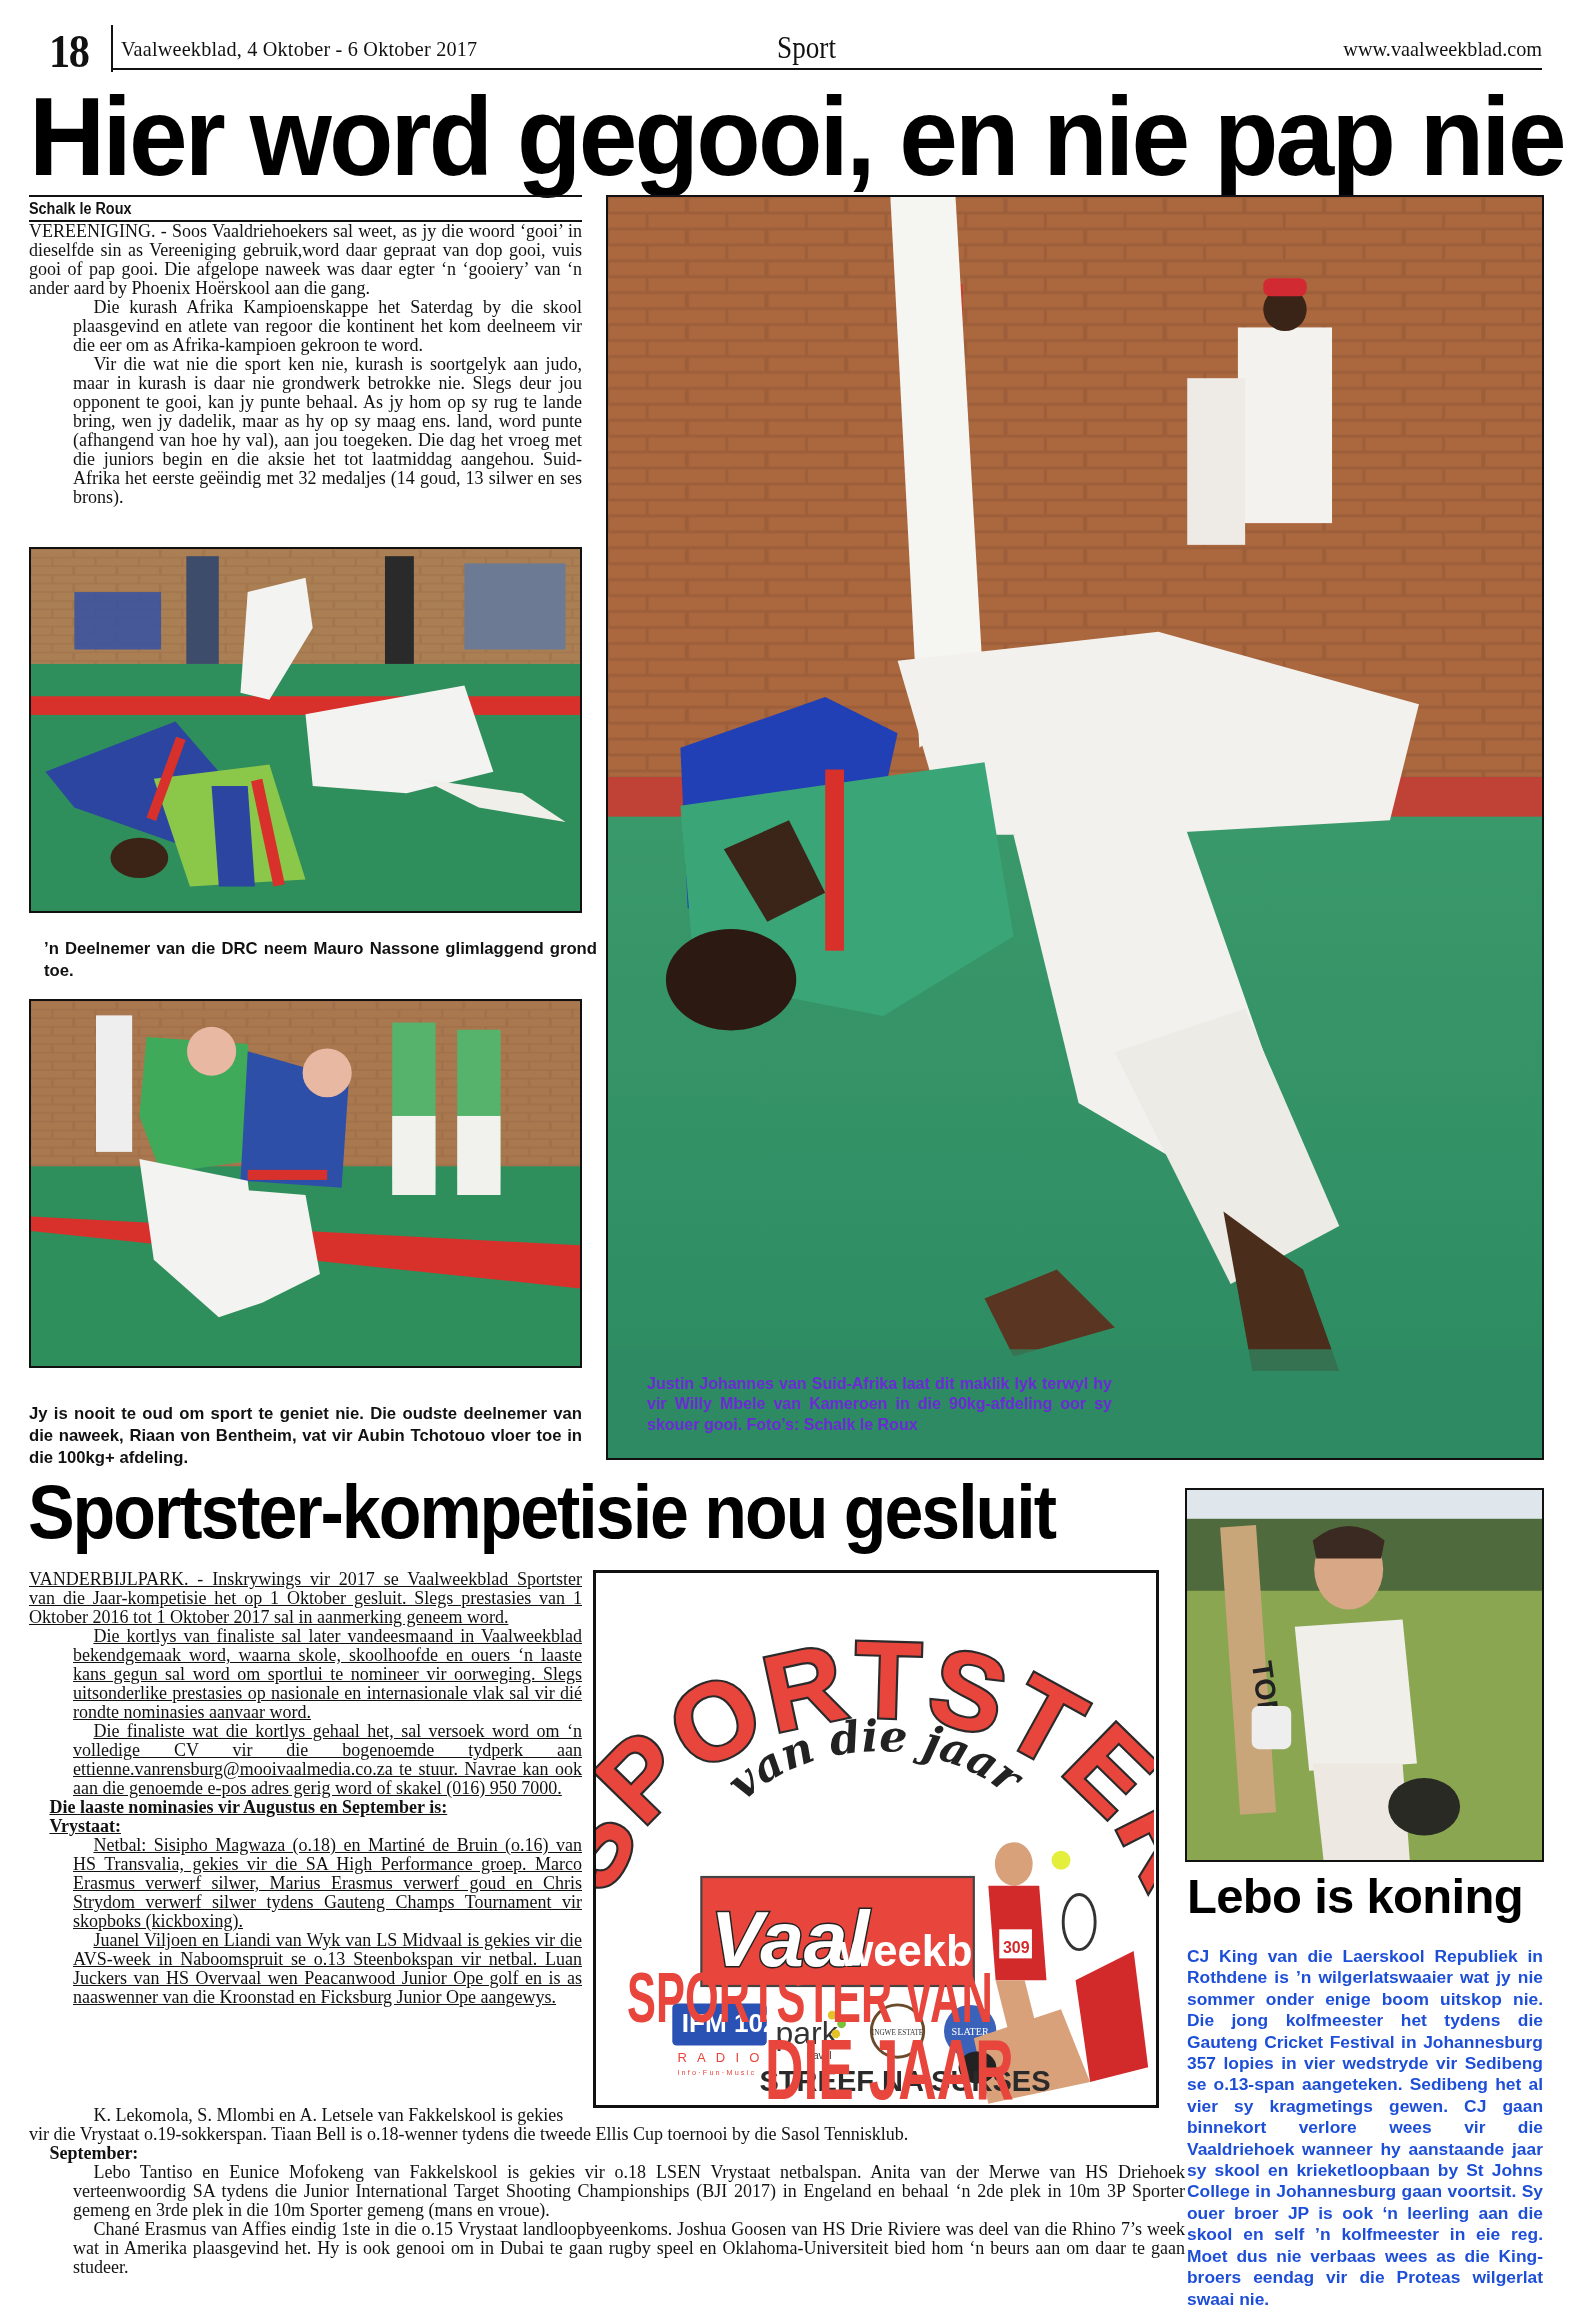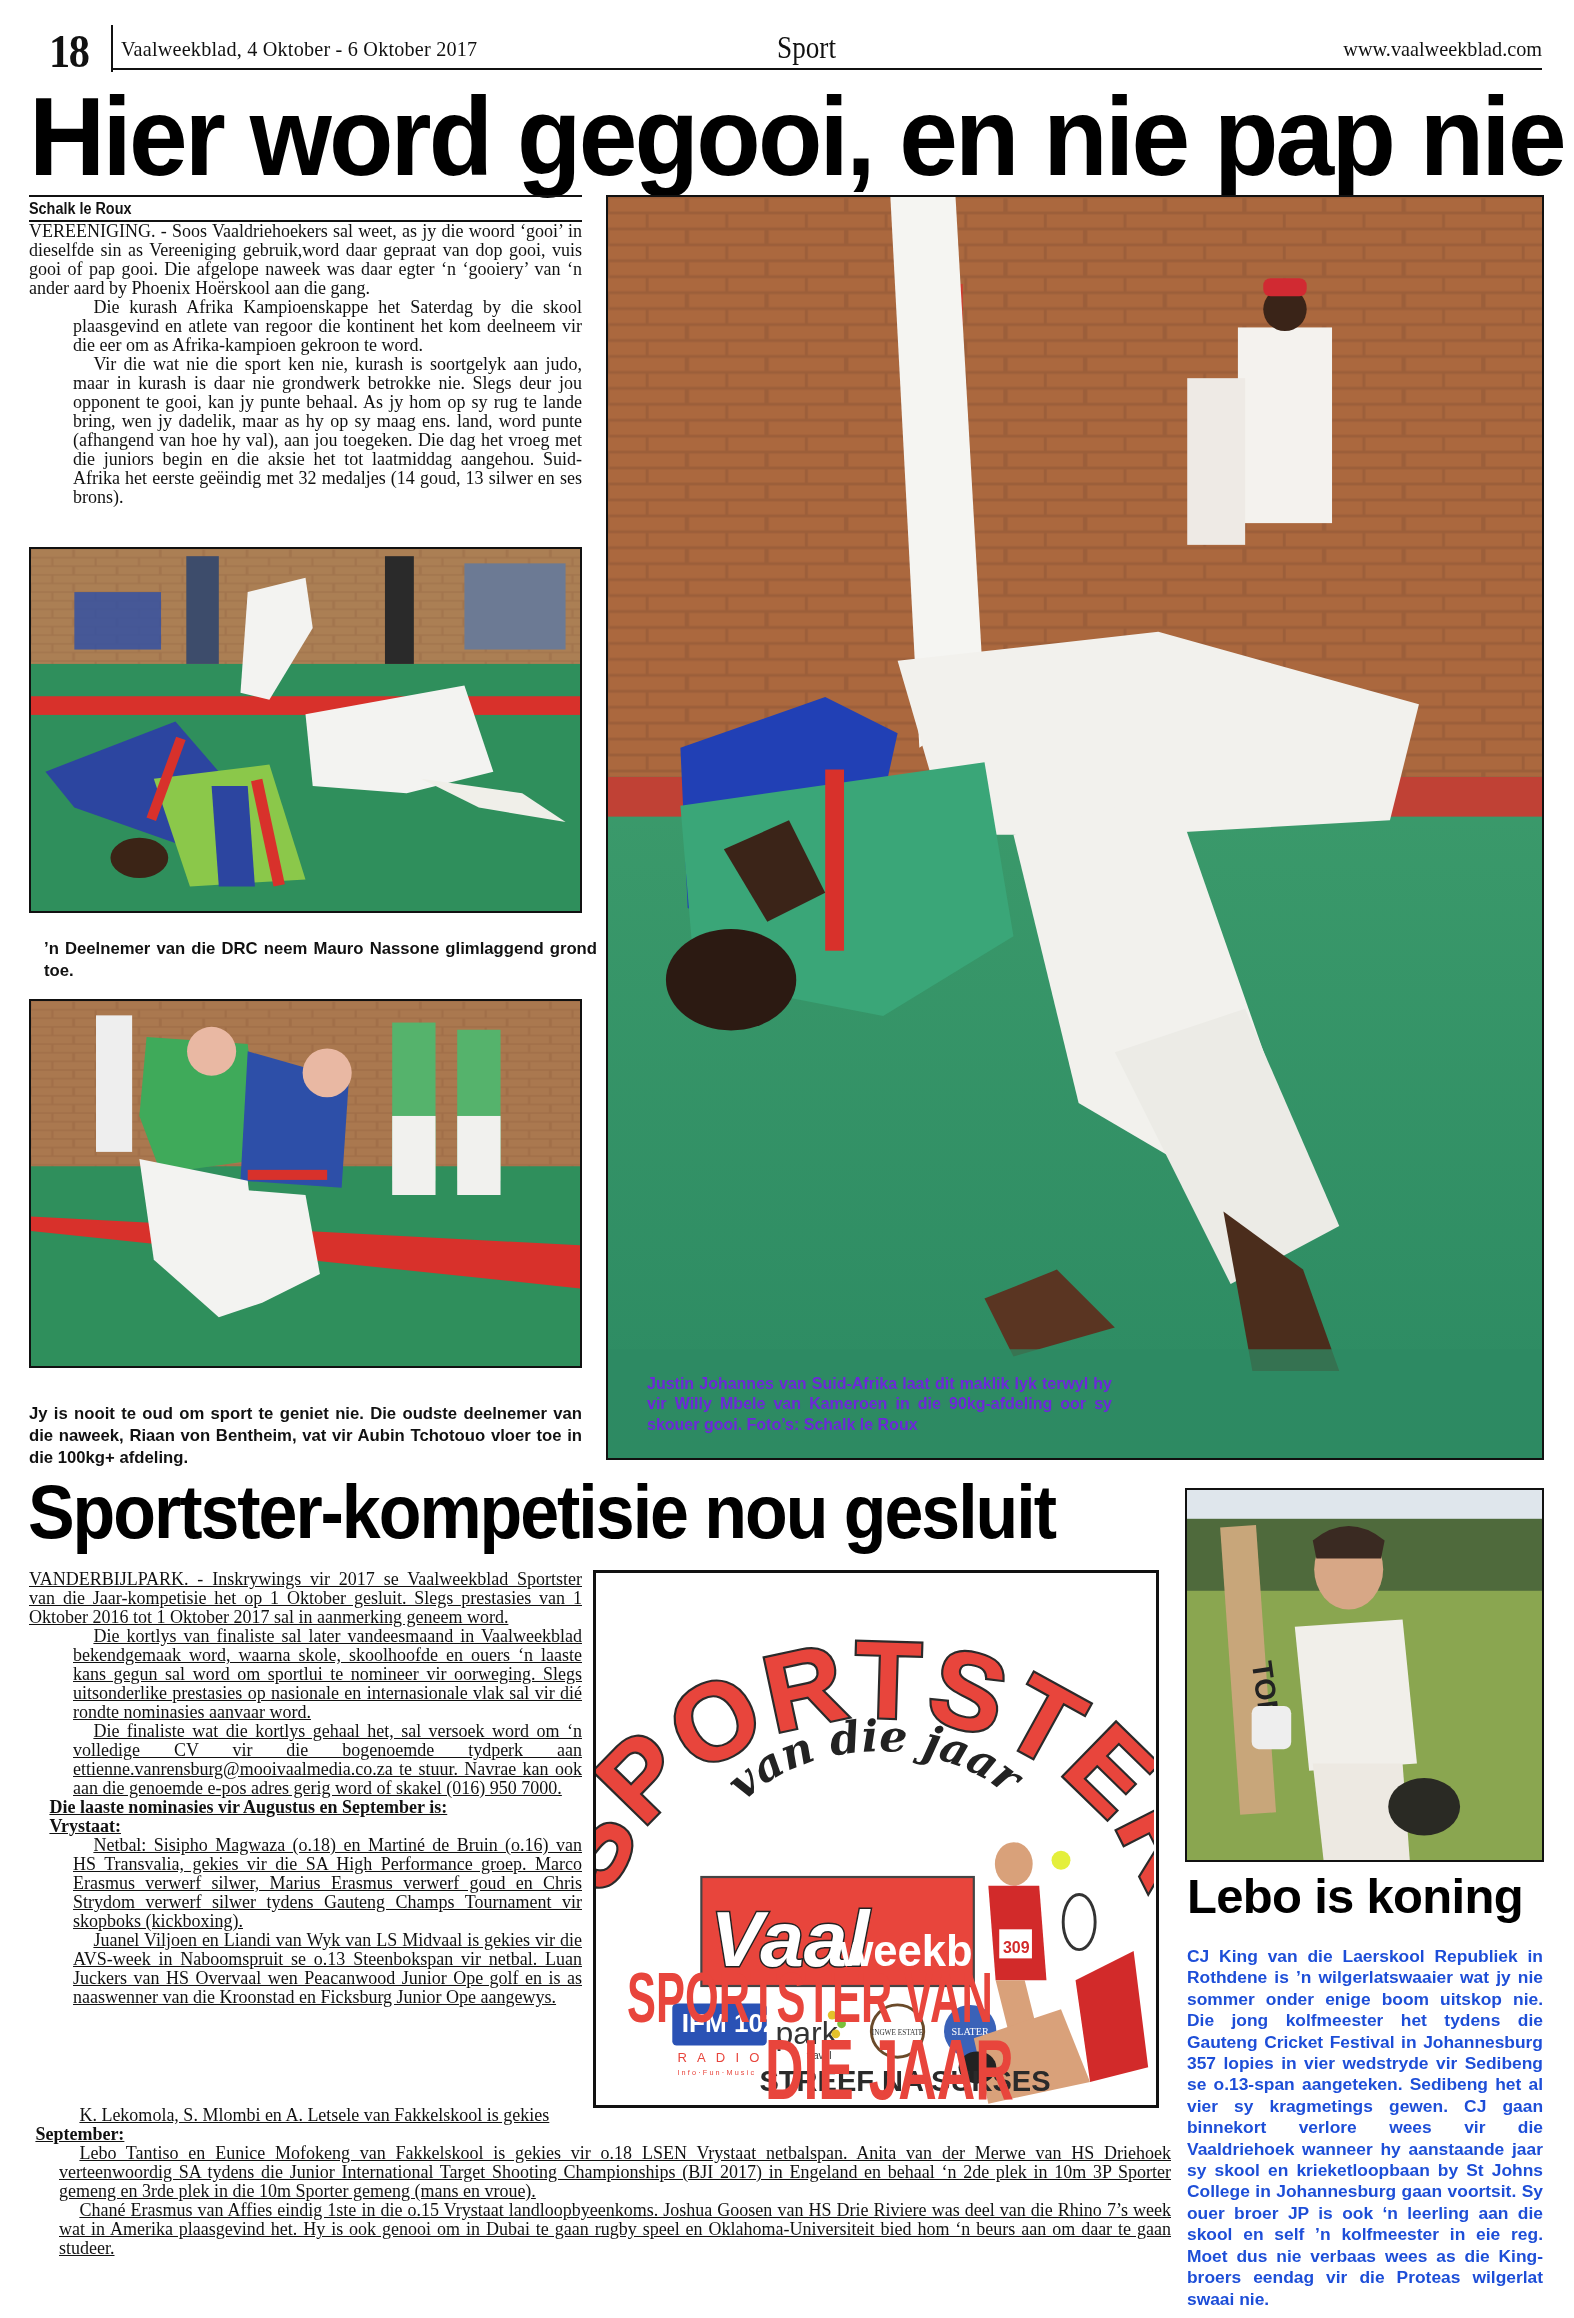--- a/index.html
+++ b/index.html
@@ -37,21 +37,21 @@
   .photo-main { left: 606px; top: 195px; width: 938px; height: 1265px; }
   .photo-king { left: 1185px; top: 1488px; width: 359px; height: 374px; }
 
   .caption-sans { font-family: "Liberation Sans", sans-serif; font-weight: bold; font-size: 16.7px; line-height: 22px; text-align: justify; color: #111; }
   .cap1 { left: 44px; top: 938px; width: 553px; }
   .cap2 { left: 29px; top: 1403px; width: 553px; }
   .cap2-rule { left: 29px; top: 1008px; width: 553px; height: 2.2px; background: #111; }
   .cap-main { left: 647px; top: 1374px; width: 465px; color: #6d28d9; font-size: 16px; line-height: 20.4px; }
 
   .story2 { left: 29px; top: 1570px; width: 553px; text-decoration: underline; }
-  .story2b { left: 15px; top: 2106px; width: 1156px; text-decoration: underline; }
+  .story2b { left: 29px; top: 2106px; width: 1156px; }
 
   .ad-box { left: 593px; top: 1570px; width: 566px; height: 538px; border: 3.6px solid #111; background: #fff; overflow: hidden; }
 
   .king-text { left: 1187px; top: 1946px; width: 356px; font-family: "Liberation Sans", sans-serif; font-weight: bold; font-size: 17.4px; line-height: 21.4px; text-align: justify; color: #1d4ed8; }
 
   .photo-fill { width: 100%; height: 100%; position: relative; }
 </style>
 </head>
 <body>
 
@@ -174,20 +174,21 @@
   <p class="ind">Die kortlys van finaliste sal later vandeesmaand in Vaalweekblad bekendgemaak word, waarna skole, skoolhoofde en ouers ‘n laaste kans gegun sal word om sportlui te nomineer vir oorweging. Slegs uitsonderlike prestasies op nasionale en internasionale vlak sal vir dié rondte nominasies aanvaar word.</p>
   <p class="ind">Die finaliste wat die kortlys gehaal het, sal versoek word om ‘n volledige CV vir die bogenoemde tydperk aan ettienne.vanrensburg@mooivaalmedia.co.za te stuur.  Navrae kan ook aan die genoemde e-pos adres gerig word of skakel (016) 950 7000.</p>
   <p class="bold">Die laaste nominasies vir Augustus en September is:</p>
   <p class="bold">Vrystaat:</p>
   <p class="ind">Netbal: Sisipho Magwaza (o.18) en Martiné de Bruin (o.16) van HS Transvalia, gekies vir die SA High Performance groep. Marco Erasmus verwerf silwer, Marius Erasmus verwerf goud en Chris Strydom verwerf silwer tydens Gauteng Champs Tournament vir skopboks (kickboxing).</p>
   <p class="ind">Juanel Viljoen en Liandi van Wyk van LS Midvaal is gekies vir die AVS-week in Naboomspruit se o.13 Steenbokspan vir netbal. Luan Juckers van HS Overvaal wen Peacanwood Junior Ope golf en is as naaswenner van die Kroonstad en Ficksburg Junior Ope aangewys.</p>
 </div>
 
 <div class="abs body-text story2b">
   <p class="ind" style="text-align:left">K. Lekomola, S. Mlombi en A. Letsele van Fakkelskool is gekies</p>
+  <p style="text-align:left">vir die Vrystaat o.19-sokkerspan. Tiaan Bell is o.18-wenner tydens die tweede Ellis Cup toernooi by die Sasol Tennisklub.</p>
   <p class="bold">September:</p>
   <p class="ind">Lebo Tantiso en Eunice Mofokeng van Fakkelskool is gekies vir o.18 LSEN Vrystaat netbalspan. Anita van der Merwe van HS Driehoek verteenwoordig SA tydens die Junior International Target Shooting Championships (BJI 2017) in Engeland en behaal ‘n 2de plek in 10m 3P Sporter gemeng en 3rde plek in die 10m Sporter gemeng (mans en vroue).</p>
   <p class="ind">Chané Erasmus van Affies eindig 1ste in die o.15 Vrystaat landloopbyeenkoms. Joshua Goosen van HS Drie Riviere was deel van die Rhino 7’s week wat in Amerika plaasgevind het. Hy is ook genooi om in Dubai te gaan rugby speel en Oklahoma-Universiteit bied hom ‘n beurs aan om daar te gaan studeer.</p>
 </div>
 
 <div class="abs ad-box">
   <svg width="558" height="531" viewBox="0 0 768 730">
     <defs>
       <path id="arc" d="M40 400 A 380 330 0 0 1 740 400"></path>
       <path id="arc2" d="M190 330 A 230 170 0 0 1 580 320"></path>

